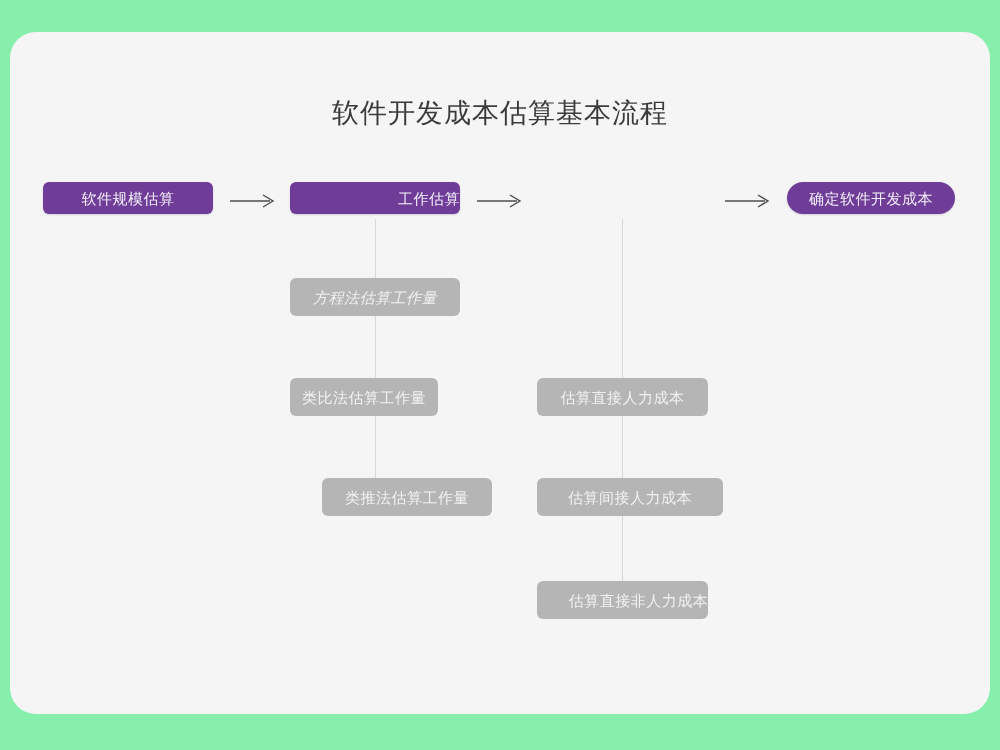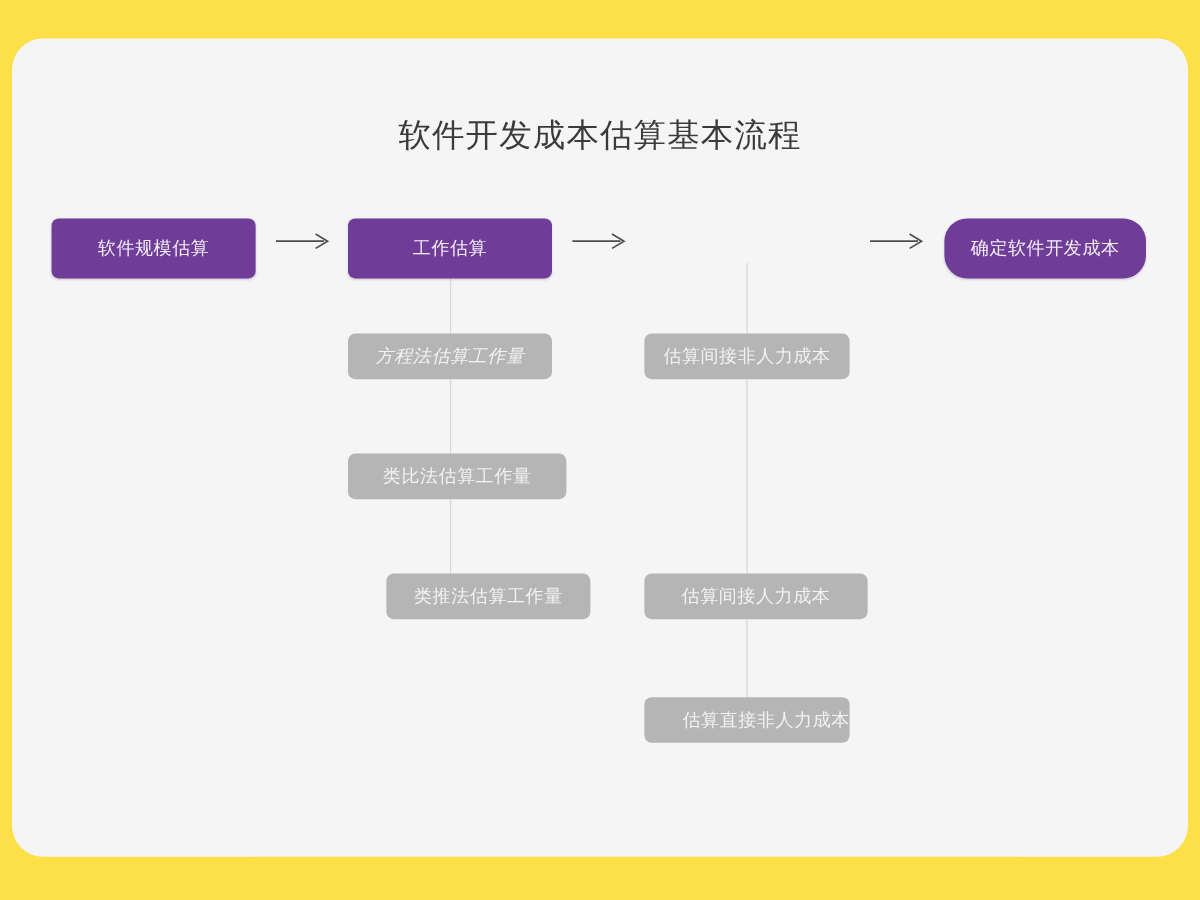--- a/index.html
+++ b/index.html
@@ -11,21 +11,21 @@
     width: 1000px;
     height: 750px;
     font-family: "Liberation Sans", "DejaVu Sans", sans-serif;
     overflow: hidden;
   }
 
   #canvas {
     position: relative;
     width: 1000px;
     height: 750px;
-    background: #fde047;
+    background: #86efac;
   }
 
   
   .card {
     position: absolute;
     left: 10px;
     top: 32px;
     width: 980px;
     height: 682px;
     background: #f5f5f6;
@@ -61,21 +61,21 @@
     justify-content: center;
     border-radius: 6px;
     font-size: 15px;
     line-height: 1;
     letter-spacing: 0.5px;
     white-space: nowrap;
   }
   .node.primary {
     background: #6f3d98;
     color: #f3eef8;
-    height: 50px;
+    height: 32px;
     box-shadow: 0 1px 2px rgba(60,30,90,0.18);
   }
   .node.secondary {
     background: #b5b5b5;
     color: #f2f2f2;
     height: 38px;
   }
 
   
   .arrow {
@@ -107,21 +107,21 @@
     <span>软件规模估算</span>
   </div>
 
   <div class="arrow" style="left:225px; top:182px; width:55px;">
     <svg width="48" height="14" viewBox="0 0 48 14" aria-hidden="true">
       <path d="M1 7 H41" stroke="#4d4d4d" stroke-width="1.4" fill="none"></path>
       <path d="M34 1 L44 7 L34 13" stroke="#4d4d4d" stroke-width="1.4" fill="none"></path>
     </svg>
   </div>
 
-  <div class="node primary" style="left:290px; top:182px; width:170px;">
+  <div class="node primary" style="left:290px; top:182px; width:170px;justify-content:flex-end;">
     <span>工作估算</span>
   </div>
 
   <div class="arrow" style="left:472px; top:182px; width:55px;">
     <svg width="48" height="14" viewBox="0 0 48 14" aria-hidden="true">
       <path d="M1 7 H41" stroke="#4d4d4d" stroke-width="1.4" fill="none"></path>
       <path d="M34 1 L44 7 L34 13" stroke="#4d4d4d" stroke-width="1.4" fill="none"></path>
     </svg>
   </div>
 
@@ -134,32 +134,32 @@
   </div>
 
   <div class="node primary" style="left:787px; top:182px; width:168px;border-radius:19px;">
     <span>确定软件开发成本</span>
   </div>
 
   <div class="node secondary" style="left:290px; top:278px; width:170px;font-style:italic;">
     <span>方程法估算工作量</span>
   </div>
 
-  <div class="node secondary" style="left:290px; top:378px; width:182px;">
+  <div class="node secondary" style="left:290px; top:378px; width:148px;">
     <span>类比法估算工作量</span>
   </div>
 
   <div class="node secondary" style="left:290px; top:478px; width:170px;margin-left:32px;">
     <span>类推法估算工作量</span>
   </div>
 
-  <div class="node secondary" style="left:537px; top:278px; width:171px;">
-    <span>估算间接非人力成本</span>
+
+  <div class="node secondary" style="left:537px; top:378px; width:171px;">
+    <span>估算直接人力成本</span>
   </div>
-
 
   <div class="node secondary" style="left:537px; top:478px; width:186px;">
     <span>估算间接人力成本</span>
   </div>
 
   <div class="node secondary" style="left:537px; top:581px; width:171px;padding-left:32px;">
     <span>估算直接非人力成本</span>
   </div>
 
 </div>

